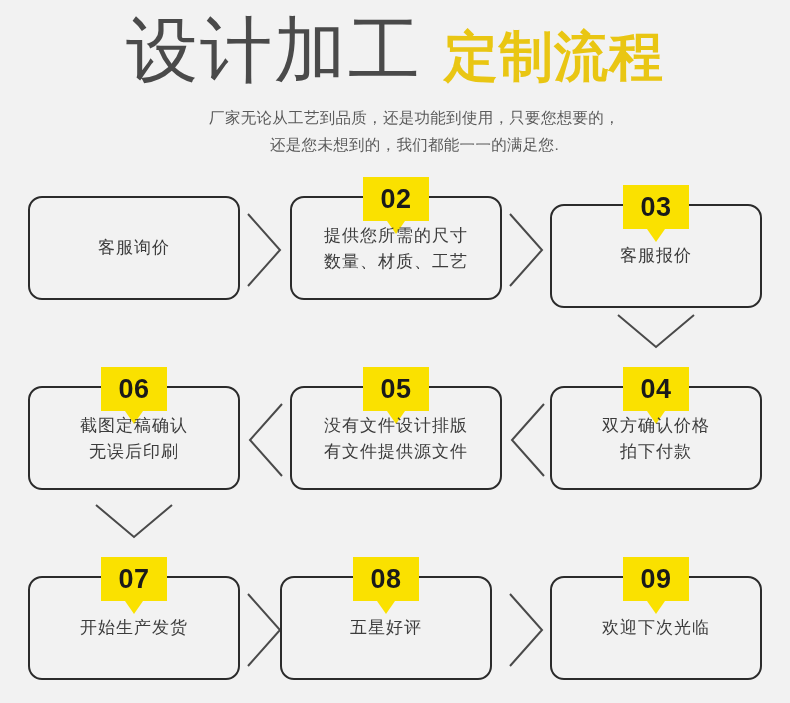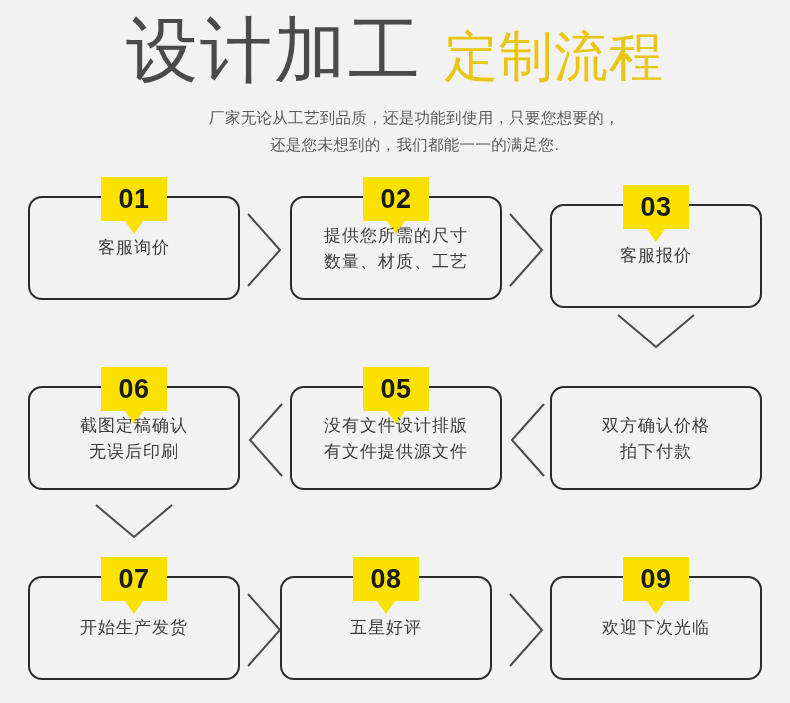--- a/index.html
+++ b/index.html
@@ -28,21 +28,21 @@
   .title-main {
     font-size: 72px;
     color: #4a4a4a;
     font-weight: 300;
     letter-spacing: 2px;
     font-family: "Liberation Sans", "DejaVu Sans", sans-serif;
   }
   .title-accent {
     font-size: 54px;
     color: #e9c613;
-    font-weight: 400;
+    font-weight: 700;
     letter-spacing: 1px;
     margin-left: 22px;
     font-family: "Liberation Sans", "DejaVu Sans", sans-serif;
   }
   .subtitle {
     margin-top: 18px;
     color: #5a5a5a;
     font-size: 15.5px;
     line-height: 1.75;
     letter-spacing: 0.3px;
@@ -140,21 +140,20 @@
   </div>
   <div class="subtitle">
     <span class="subtitle-line">厂家无论从工艺到品质，还是功能到使用，只要您想要的，</span>
     <span class="subtitle-line">还是您未想到的，我们都能一一的满足您.</span>
   </div>
 </div>
 
 <div class="flow">
 
   <div class="step" style="left:28px;  top:196px;">
-    <div class="badge">01</div>
     <div class="step-text">
       <span class="ln">客服询价</span>
 
     </div>
   </div>
 
   <div class="chev" style="left:244px; top:204px;">
     <svg viewBox="0 0 42 92">
         <polyline points="4,10 36,46 4,82" fill="none" stroke="#4a4a4a" stroke-width="2"></polyline>
       </svg>
@@ -210,20 +209,21 @@
     </div>
   </div>
 
   <div class="chev" style="left:506px; top:394px;">
     <svg viewBox="0 0 42 92">
         <polyline points="38,10 6,46 38,82" fill="none" stroke="#4a4a4a" stroke-width="2"></polyline>
       </svg>
   </div>
 
   <div class="step" style="left:550px; top:386px;">
+    <div class="badge">04</div>
     <div class="step-text">
       <span class="ln">双方确认价格</span>
       <span class="ln">拍下付款</span>
     </div>
   </div>
 
   <div class="vchev" style="left:88px; top:499px;">
     <svg viewBox="0 0 92 42">
         <polyline points="8,6 46,38 84,6" fill="none" stroke="#4a4a4a" stroke-width="2"></polyline>
       </svg>

